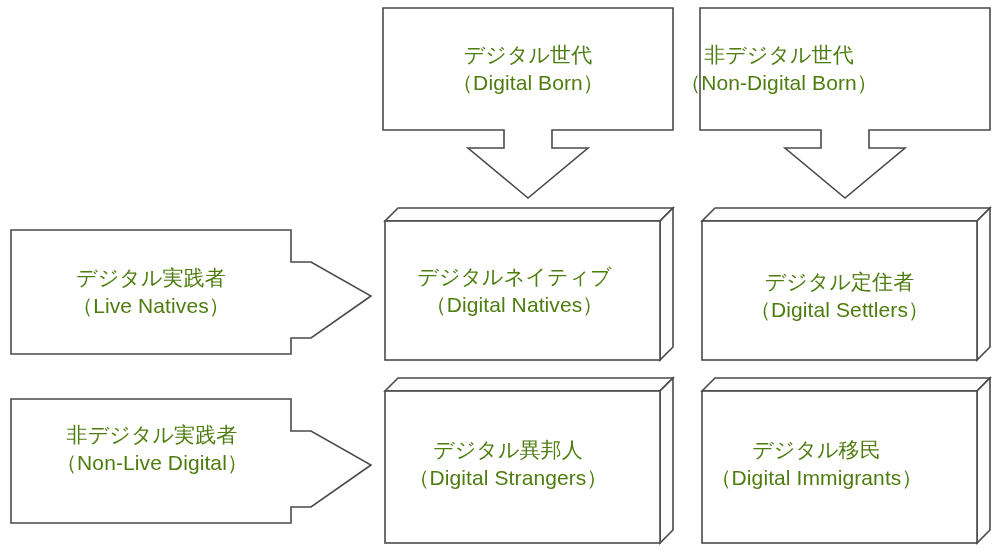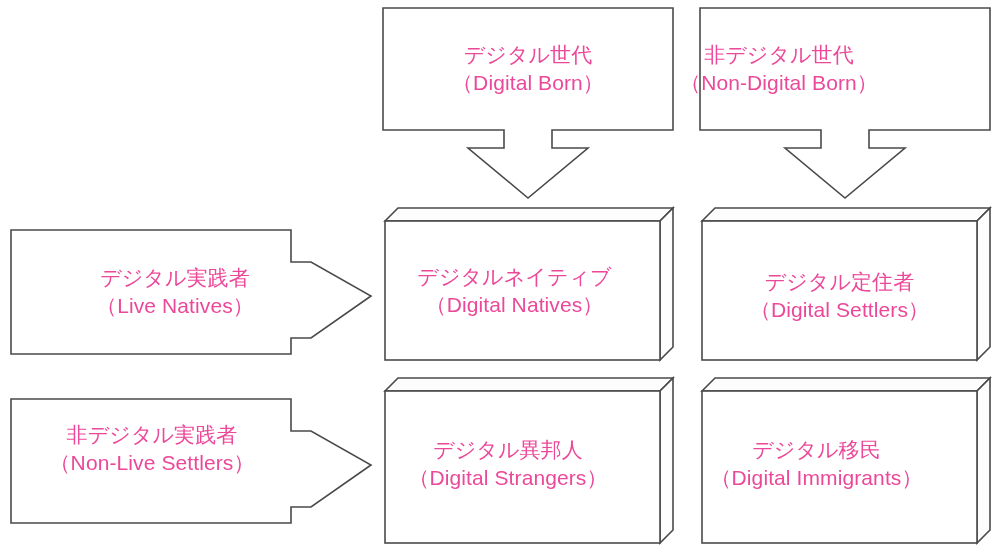--- a/index.html
+++ b/index.html
@@ -36,21 +36,21 @@
     stroke-width: 1.6;
     stroke-linejoin: miter;
   }
   .node-label {
     position: absolute;
     display: flex;
     flex-direction: column;
     align-items: center;
     justify-content: center;
     text-align: center;
-    color: #ec4899;
+    color: #4d7c0f;
     font-size: 21px;
     line-height: 1.32;
     letter-spacing: 0.1px;
     white-space: nowrap;
     pointer-events: none;
   }
   .node-label .ja {
     display: block;
   }
   .node-label .en {
@@ -101,28 +101,28 @@
   <div class="node-label" style="left:383px; top:8px; width:290px; height:122px;">
     <span class="ja">デジタル世代</span>
     <span class="en">（Digital Born）</span>
   </div>
 
   <div class="node-label" style="left:660px; top:8px; width:238px; height:122px;align-items:center;">
     <span class="ja">非デジタル世代</span>
     <span class="en">（Non-Digital Born）</span>
   </div>
 
-  <div class="node-label" style="left:11px; top:230px; width:280px; height:124px;padding-left:24px;">
+  <div class="node-label" style="left:11px; top:230px; width:280px; height:124px;">
     <span class="ja">デジタル実践者</span>
     <span class="en">（Live Natives）</span>
   </div>
 
   <div class="node-label" style="left:12px; top:399px; width:280px; height:100px;">
     <span class="ja">非デジタル実践者</span>
-    <span class="en">（Non-Live Settlers）</span>
+    <span class="en">（Non-Live Digital）</span>
   </div>
 
   <div class="node-label" style="left:385px; top:221px; width:259px; height:139px;">
     <span class="ja">デジタルネイティブ</span>
     <span class="en">（Digital Natives）</span>
   </div>
 
   <div class="node-label" style="left:702px; top:221px; width:275px; height:150px;">
     <span class="ja">デジタル定住者</span>
     <span class="en">（Digital Settlers）</span>

